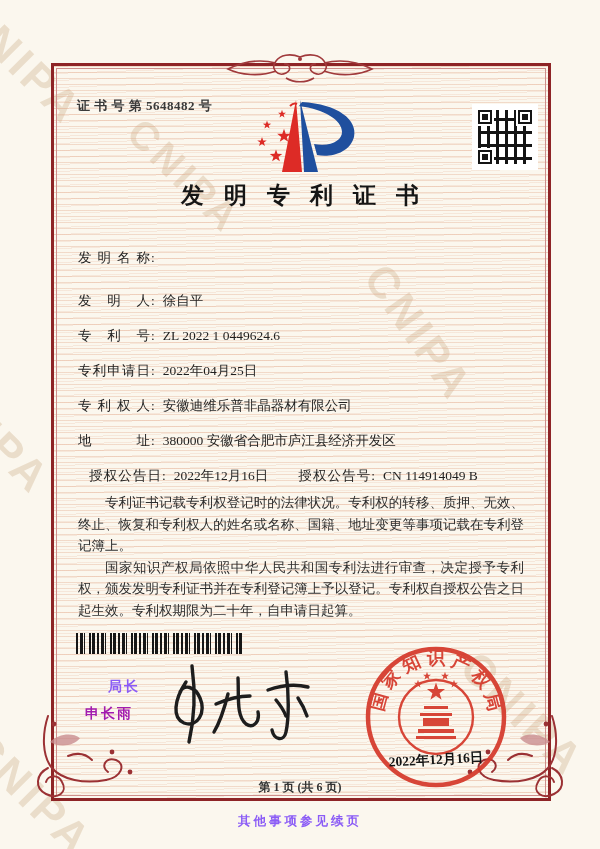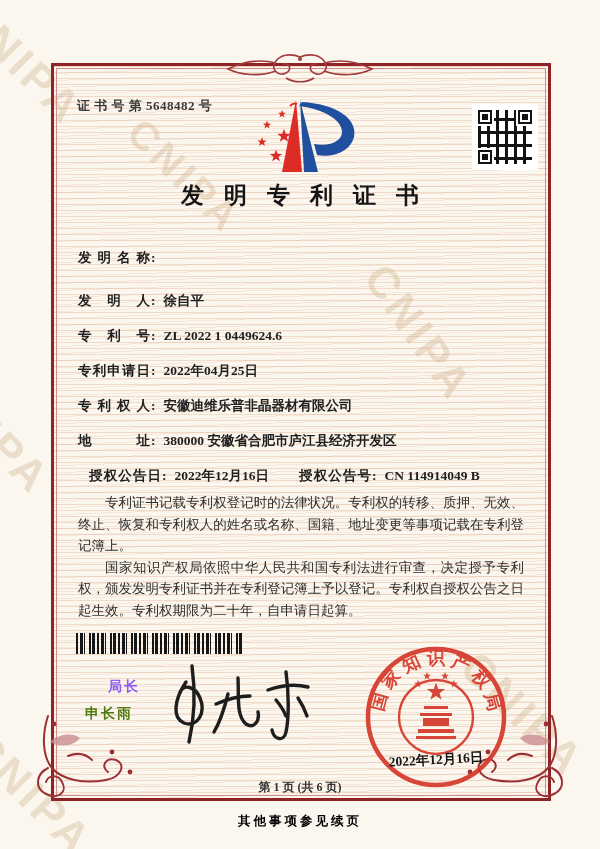--- a/index.html
+++ b/index.html
@@ -52,21 +52,21 @@
   }
   .qr-finder{position:absolute;width:14px;height:14px;background:#141414;box-shadow:0 0 0 2px #fff;}
   .qr-finder .w{position:absolute;left:2px;top:2px;width:10px;height:10px;background:#fff;}
   .qr-finder .b{position:absolute;left:2px;top:2px;width:6px;height:6px;background:#141414;}
   .qf1{left:6px;top:6px;} .qf2{left:46px;top:6px;} .qf3{left:6px;top:46px;}
   .title{
     position:absolute;left:0;width:600px;top:180px;text-align:center;
     font-size:23px;font-weight:bold;color:#151515;
     letter-spacing:20px;text-indent:20px;
   }
-  .fields{position:absolute;left:78px;top:247px;width:466px;font-size:13.5px;font-weight:bold;color:#1f1f1f;}
+  .fields{position:absolute;left:78px;top:247px;width:466px;font-size:13.5px;font-weight:normal;color:#1f1f1f;}
   .frow{display:flex;line-height:21px;margin-bottom:14px;white-space:nowrap;}
   .frow.gap-lg{margin-bottom:22px;}
   .flabel{display:inline-block;width:72px;text-align:justify;text-align-last:justify;flex:0 0 72px;}
   .fcolon{margin:0 8px 0 1px;}
   .fgroup{display:flex;margin-left:11px;}
   .fgroup2{margin-left:30px;}
   .paras{
     position:absolute;left:78px;top:492px;width:446px;
     font-size:13.5px;line-height:21.5px;color:#2e2e2e;text-align:justify;
   }
@@ -74,29 +74,29 @@
   .barcode{
     position:absolute;left:76px;top:633px;width:168px;height:21px;
     background:repeating-linear-gradient(90deg,
       #161616 0 2px, rgba(0,0,0,0) 2px 4px,
       #161616 4px 7px, rgba(0,0,0,0) 7px 8px,
       #161616 8px 9px, rgba(0,0,0,0) 9px 13px,
       #161616 13px 15px, rgba(0,0,0,0) 15px 16px,
       #161616 16px 19px, rgba(0,0,0,0) 19px 21px);
   }
   .signer-title{position:absolute;left:85px;top:678px;font-size:14px;font-weight:bold;color:#8b5cf6;letter-spacing:2px;margin-left:23px;}
-  .signer-name{position:absolute;left:85px;top:705px;font-size:14px;font-weight:bold;color:#4d7c0f;letter-spacing:2px;}
+  .signer-name{position:absolute;left:85px;top:705px;font-size:14px;font-weight:bold;color:#a21caf;letter-spacing:2px;}
   .signature{position:absolute;left:156px;top:660px;}
   .seal{position:absolute;left:362px;top:643px;opacity:0.93;z-index:5;}
   .seal-date{
     position:absolute;left:362px;top:751px;width:148px;text-align:center;z-index:6;
     font-size:13.5px;font-weight:bold;color:#141414;transform:rotate(-3deg);
   }
   .pageinfo{position:absolute;left:0;width:600px;top:779px;text-align:center;font-size:12px;color:#333;font-weight:bold;}
-  .note{position:absolute;left:0;width:600px;top:813px;text-align:center;font-size:12.5px;font-weight:bold;color:#000000;letter-spacing:3px;}
+  .note{position:absolute;left:0;width:600px;top:813px;text-align:center;font-size:12.5px;font-weight:bold;color:#8b5cf6;letter-spacing:3px;}
 </style>
 </head>
 <body>
 
 <div class="page">
 
   <span class="wm wm1">CNIPA</span>
   <span class="wm wm2">CNIPA</span>
   <span class="wm wm3">CNIPA</span>
   <span class="wm wm4">CNIPA</span>

